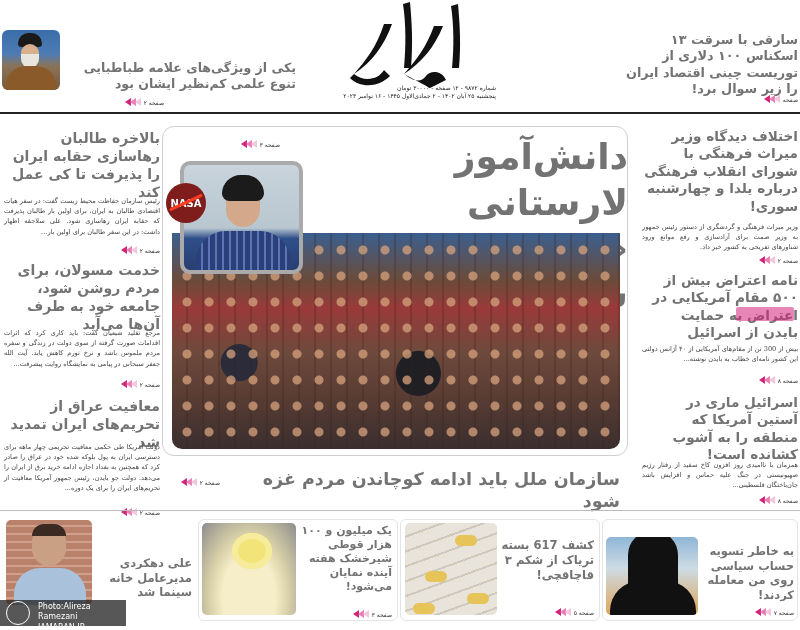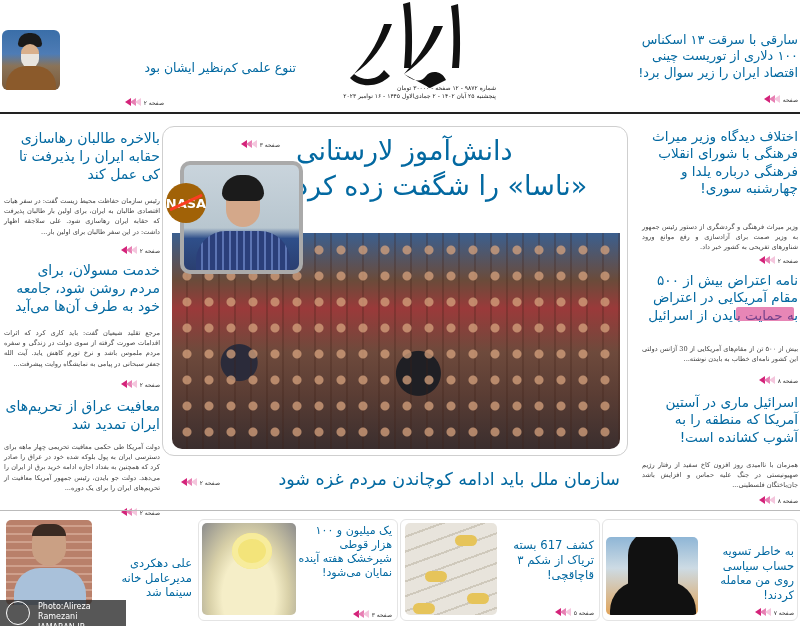--- a/index.html
+++ b/index.html
@@ -1,20 +1,20 @@
 <!DOCTYPE html>
 <html><head>
 <meta charset="utf-8">
 <style>
   * { box-sizing: border-box; margin: 0; padding: 0; }
   html, body { width: 800px; height: 630px; overflow: hidden; background: #ffffff; }
   body { font-family: "DejaVu Sans", sans-serif; color: #111; position: relative; direction: rtl; }
 
   .abs { position: absolute; }
-  .hl { font-weight: normal; color: #0369a1; line-height: 1.28; text-align: right; }
+  .hl { font-weight: bold; color: #737373; line-height: 1.28; text-align: right; }
   .body-text { font-family: "DejaVu Serif", serif; color: #444; font-size: 6.6px; line-height: 1.55; text-align: justify; }
   .pageref { display: flex; align-items: center; gap: 3px; font-size: 6px; color: #333; direction: rtl; }
   .arrows { display: inline-flex; direction: ltr; }
   .arrows span { display: inline-block; width: 0; height: 0; border-top: 4px solid transparent; border-bottom: 4px solid transparent; border-right: 6px solid #d4237a; margin-left: -1px; }
   .arrows span:nth-child(2) { border-right-color: #e77fb3; }
   .arrows span:nth-child(3) { border-right-color: #f4c6dd; }
 
   .rule { position: absolute; left: 0; width: 800px; height: 2px; background: #222; }
 
   
@@ -39,21 +39,21 @@
       linear-gradient(180deg, #3b5f8f 0%, #6b4b3a 22%, #9a3a3a 35%, #6e4a3c 55%, #5a3d34 75%, #3a2e2e 100%); }
   .crowd .faces { position: absolute; inset: 0;
     background-image: radial-gradient(circle, #d6a27d 0 4px, transparent 5px);
     background-size: 22px 26px; background-position: 4px 30px; opacity: 0.75; }
   .student-box { position: absolute; left: 180px; top: 161px; width: 123px; height: 113px; border: 4px solid #aaa; border-radius: 10px; overflow: hidden;
     background: linear-gradient(180deg, #c9d4dc 0%, #b8c6cf 60%, #2f4f8a 70%, #2a3f70 100%); }
   .student-box .hair { position: absolute; left: 38px; top: 10px; width: 42px; height: 26px; background: #1b1b1b; border-radius: 20px 20px 8px 8px; }
   .student-box .face { position: absolute; left: 42px; top: 20px; width: 34px; height: 42px; background: #d4a88a; border-radius: 16px 16px 18px 18px; }
   .student-box .shirt { position: absolute; left: 12px; top: 66px; width: 94px; height: 50px; border-radius: 30px 30px 0 0;
     background: repeating-linear-gradient(90deg, #2b3f7a 0 5px, #5c74b3 5px 7px), #2b3f7a; }
-  .nasa { position: absolute; left: 166px; top: 183px; width: 40px; height: 40px; border-radius: 50%; background: #a16207; color: #fff; font-size: 13px; font-weight: bold; display: flex; align-items: center; justify-content: center; direction: ltr; font-family: "DejaVu Sans", sans-serif; }
+  .nasa { position: absolute; left: 166px; top: 183px; width: 40px; height: 40px; border-radius: 50%; background: #7f1d1d; color: #fff; font-size: 10px; font-weight: bold; display: flex; align-items: center; justify-content: center; direction: ltr; font-family: "DejaVu Sans", sans-serif; }
   .nasa::after { content: ""; position: absolute; left: 2px; top: 18px; width: 36px; height: 3px; background: #fc3d21; transform: rotate(-25deg); border-radius: 2px; }
 
   .bottom-card { position: absolute; top: 519px; height: 102px; border: 1px solid #e4e4e4; border-radius: 6px; }
   .thumb { position: absolute; overflow: hidden; border-radius: 5px; }
   .thumb-man { left: 6px; top: 520px; width: 86px; height: 85px; background:
       repeating-linear-gradient(0deg, #b9806a 0 6px, #cfa08c 6px 8px), #c89078; }
   .thumb-man .head { position: absolute; left: 26px; top: 6px; width: 34px; height: 40px; background: #caa084; border-radius: 16px 16px 18px 18px; }
   .thumb-man .hair { position: absolute; left: 26px; top: 4px; width: 34px; height: 12px; background: #3a2a22; border-radius: 16px 16px 0 0; }
   .thumb-man .body { position: absolute; left: 8px; top: 48px; width: 72px; height: 40px; background: #a9c1da; border-radius: 26px 26px 0 0; }
   .photo-credit { position: absolute; left: 0; top: 600px; width: 126px; height: 26px; background: rgba(40,40,40,0.78); color: #fff; font-size: 8px; line-height: 1.3; padding: 2px 4px 2px 38px; direction: ltr; text-align: left; font-family: "DejaVu Sans", sans-serif; }
@@ -88,20 +88,21 @@
 </div>
 <div class="rule" style="top:112px;"></div>
 
 <div class="photo leader-photo">
   <div class="turban"></div>
     <div class="face"></div>
     <div class="beard"></div>
     <div class="robe"></div>
 </div>
 <div class="abs hl" style="left:64px; top:60px; width:232px; font-size:12.5px;">
+  <div>یکی از ویژگی‌های علامه طباطبایی</div>
   <div>تنوع علمی کم‌نظیر ایشان بود</div>
 </div>
 <div class="abs pageref" style="left:64px; top:98px; width:100px;">
   <span>صفحه ۲</span>
   <span class="arrows">
       <span></span>
       <span></span>
       <span></span>
     </span>
 </div>
@@ -145,21 +146,21 @@
     <span>صفحه ۲</span>
     <span class="arrows">
         <span></span>
         <span></span>
         <span></span>
       </span>
   </div>
 </div>
 
 <div class="main-card"></div>
-<div class="abs hl" style="left:296px; top:134px; width:300px; font-size:27px; text-align:left; line-height:1.28;">
+<div class="abs hl" style="left:328px; top:134px; width:300px; font-size:36px; text-align:right; line-height:1.28;">
   <div>دانش‌آموز لارستانی</div>
   <div>«ناسا» را شگفت زده کرد</div>
 </div>
 <div class="abs pageref" style="left:220px; top:140px; width:60px;">
   <span>صفحه ۳</span>
   <span class="arrows">
       <span></span>
       <span></span>
       <span></span>
     </span>
@@ -190,21 +191,21 @@
   <div class="abs pageref" style="right:0; top:134px; width:156px;">
     <span>صفحه ۲</span>
     <span class="arrows">
         <span></span>
         <span></span>
         <span></span>
       </span>
   </div>
 
   <div class="abs hl" style="right:0; top:150px; width:156px; font-size:13.6px;">نامه اعتراض بیش از ۵۰۰ مقام آمریکایی در اعتراض به حمایت بایدن از اسرائیل</div>
-  <div class="abs body-text" style="right:0; top:222px; width:156px;">بیش از ۵۰۰ تن از مقام‌های آمریکایی از 30 آژانس دولتی این کشور نامه‌ای خطاب به بایدن نوشته...</div>
+  <div class="abs body-text" style="right:0; top:222px; width:156px;">بیش از 300 تن از مقام‌های آمریکایی از ۴۰ آژانس دولتی این کشور نامه‌ای خطاب به بایدن نوشته...</div>
   <div class="abs pageref" style="right:0; top:254px; width:156px;">
     <span>صفحه ۸</span>
     <span class="arrows">
         <span></span>
         <span></span>
         <span></span>
       </span>
   </div>
 
   <div class="abs hl" style="right:0; top:272px; width:156px; font-size:13.6px;">اسرائیل ماری در آستین آمریکا که منطقه را به آشوب کشانده است!</div>

